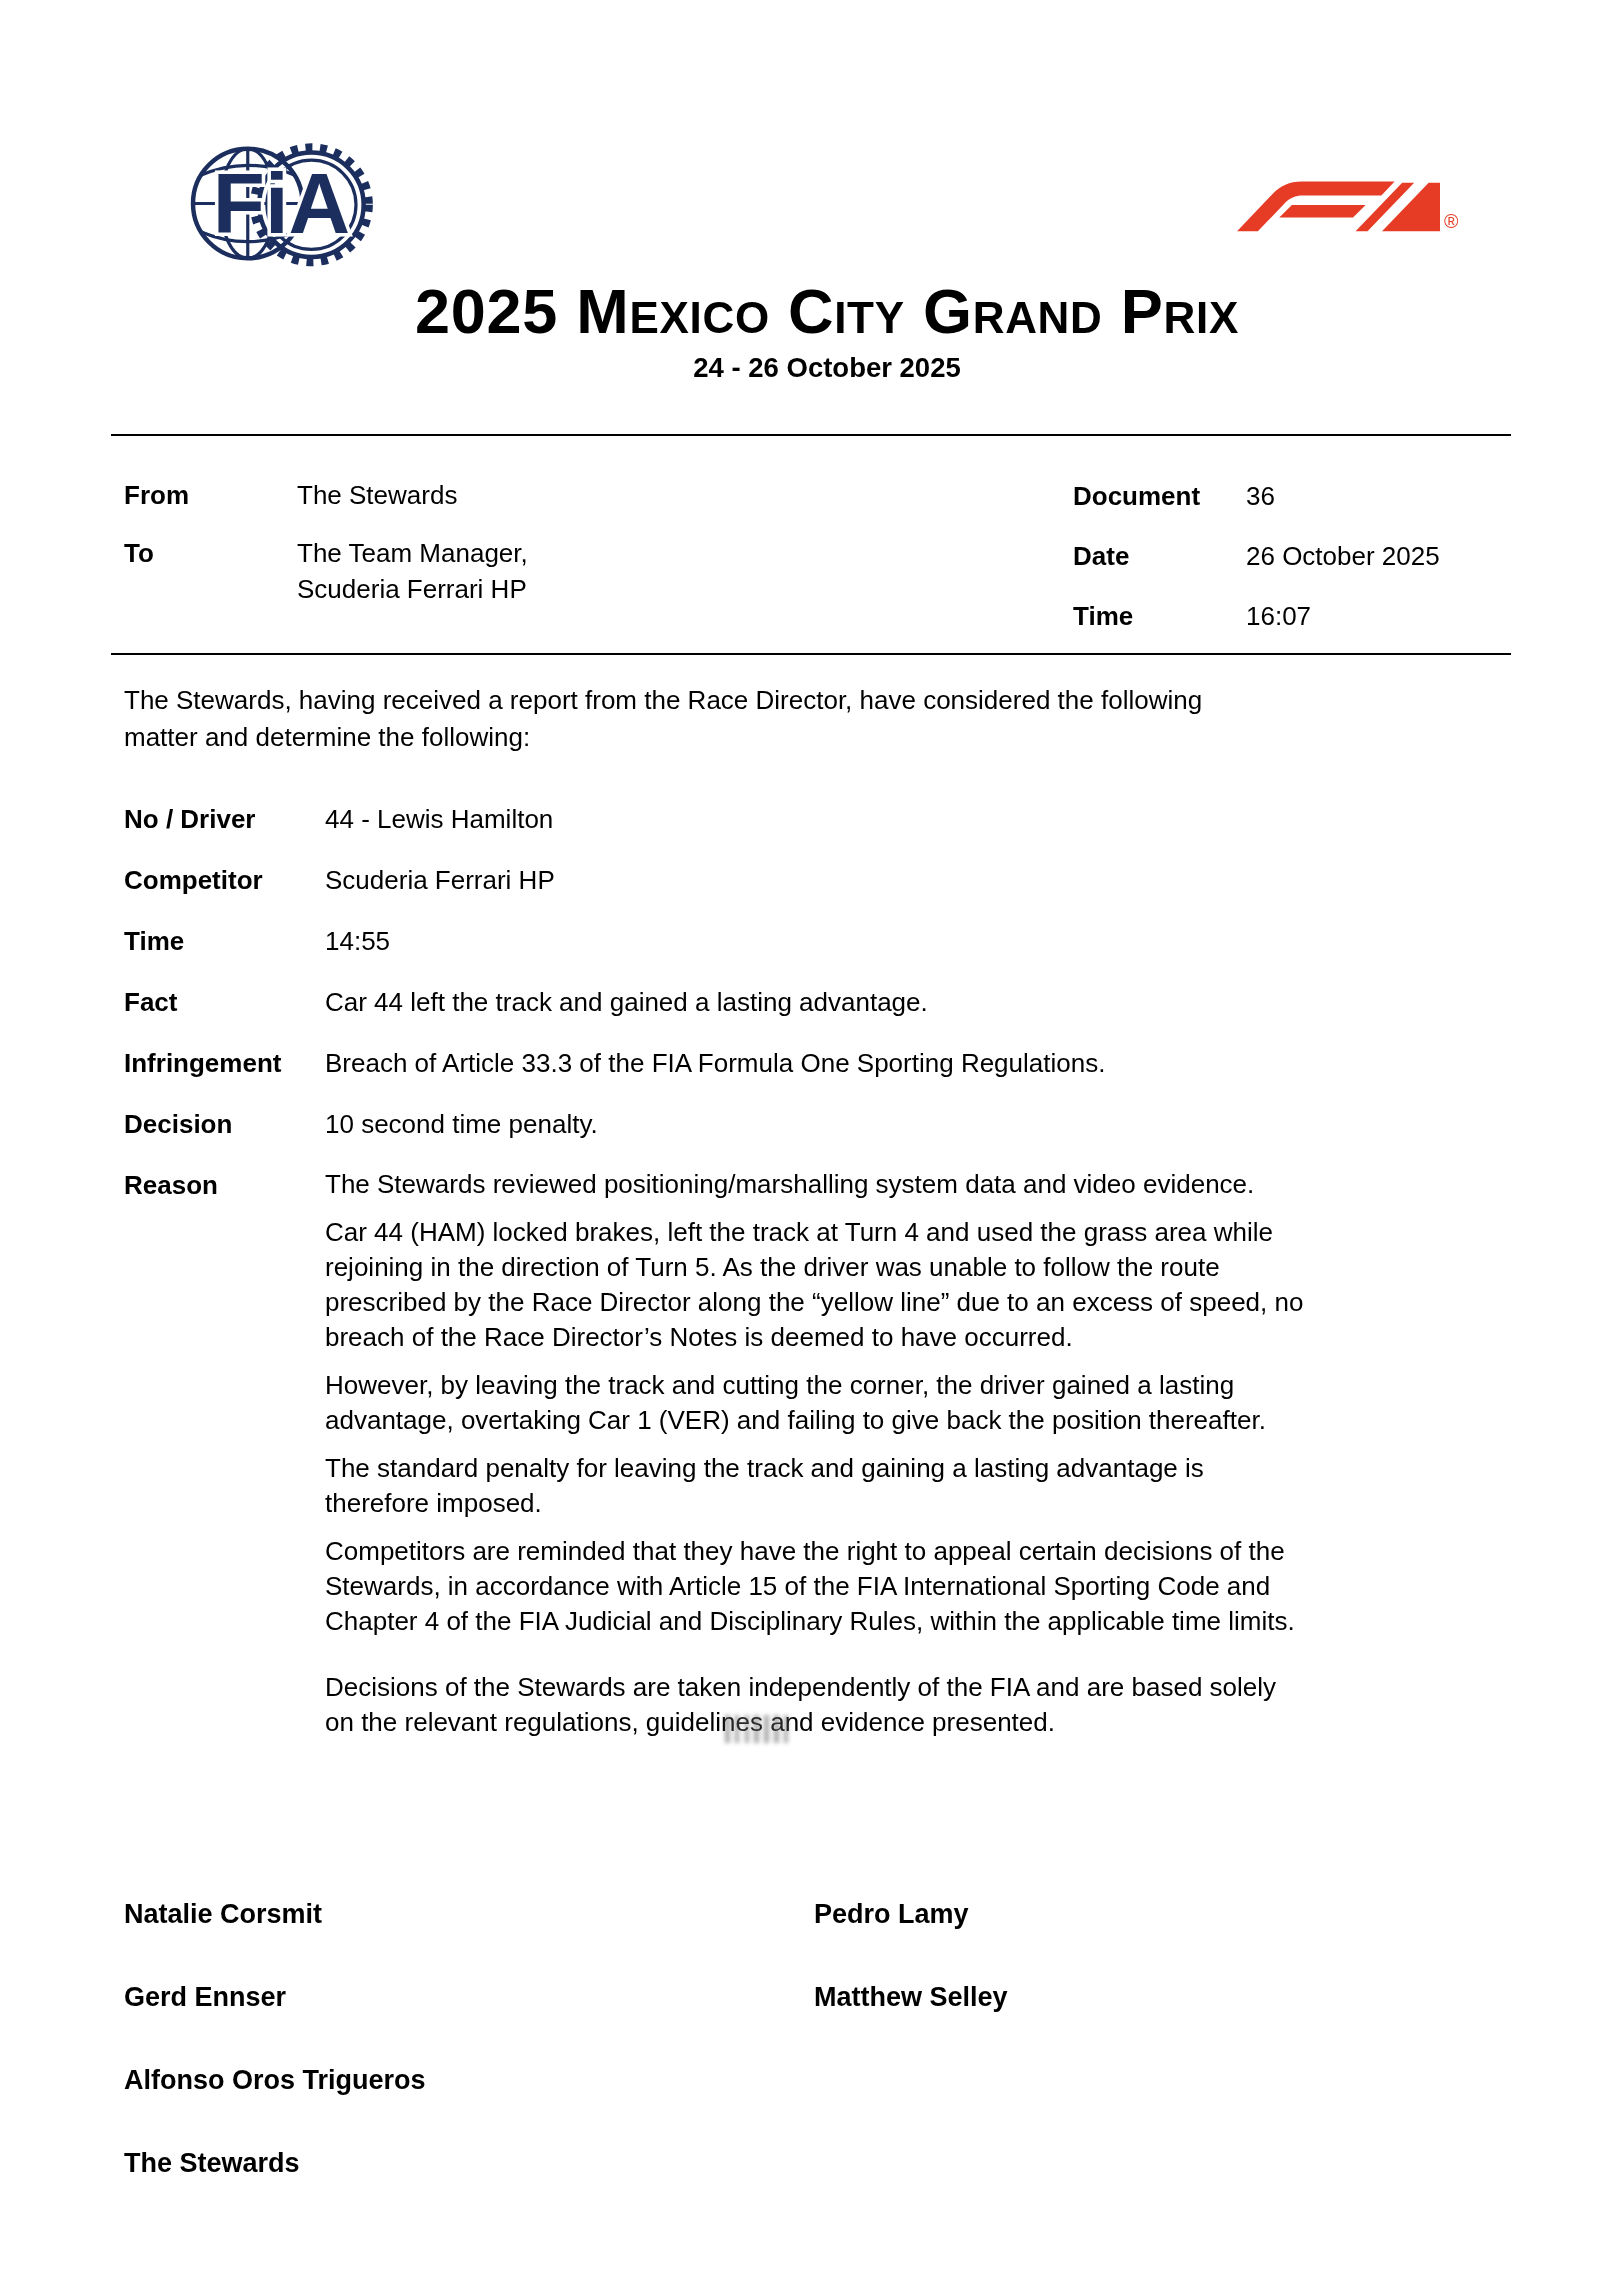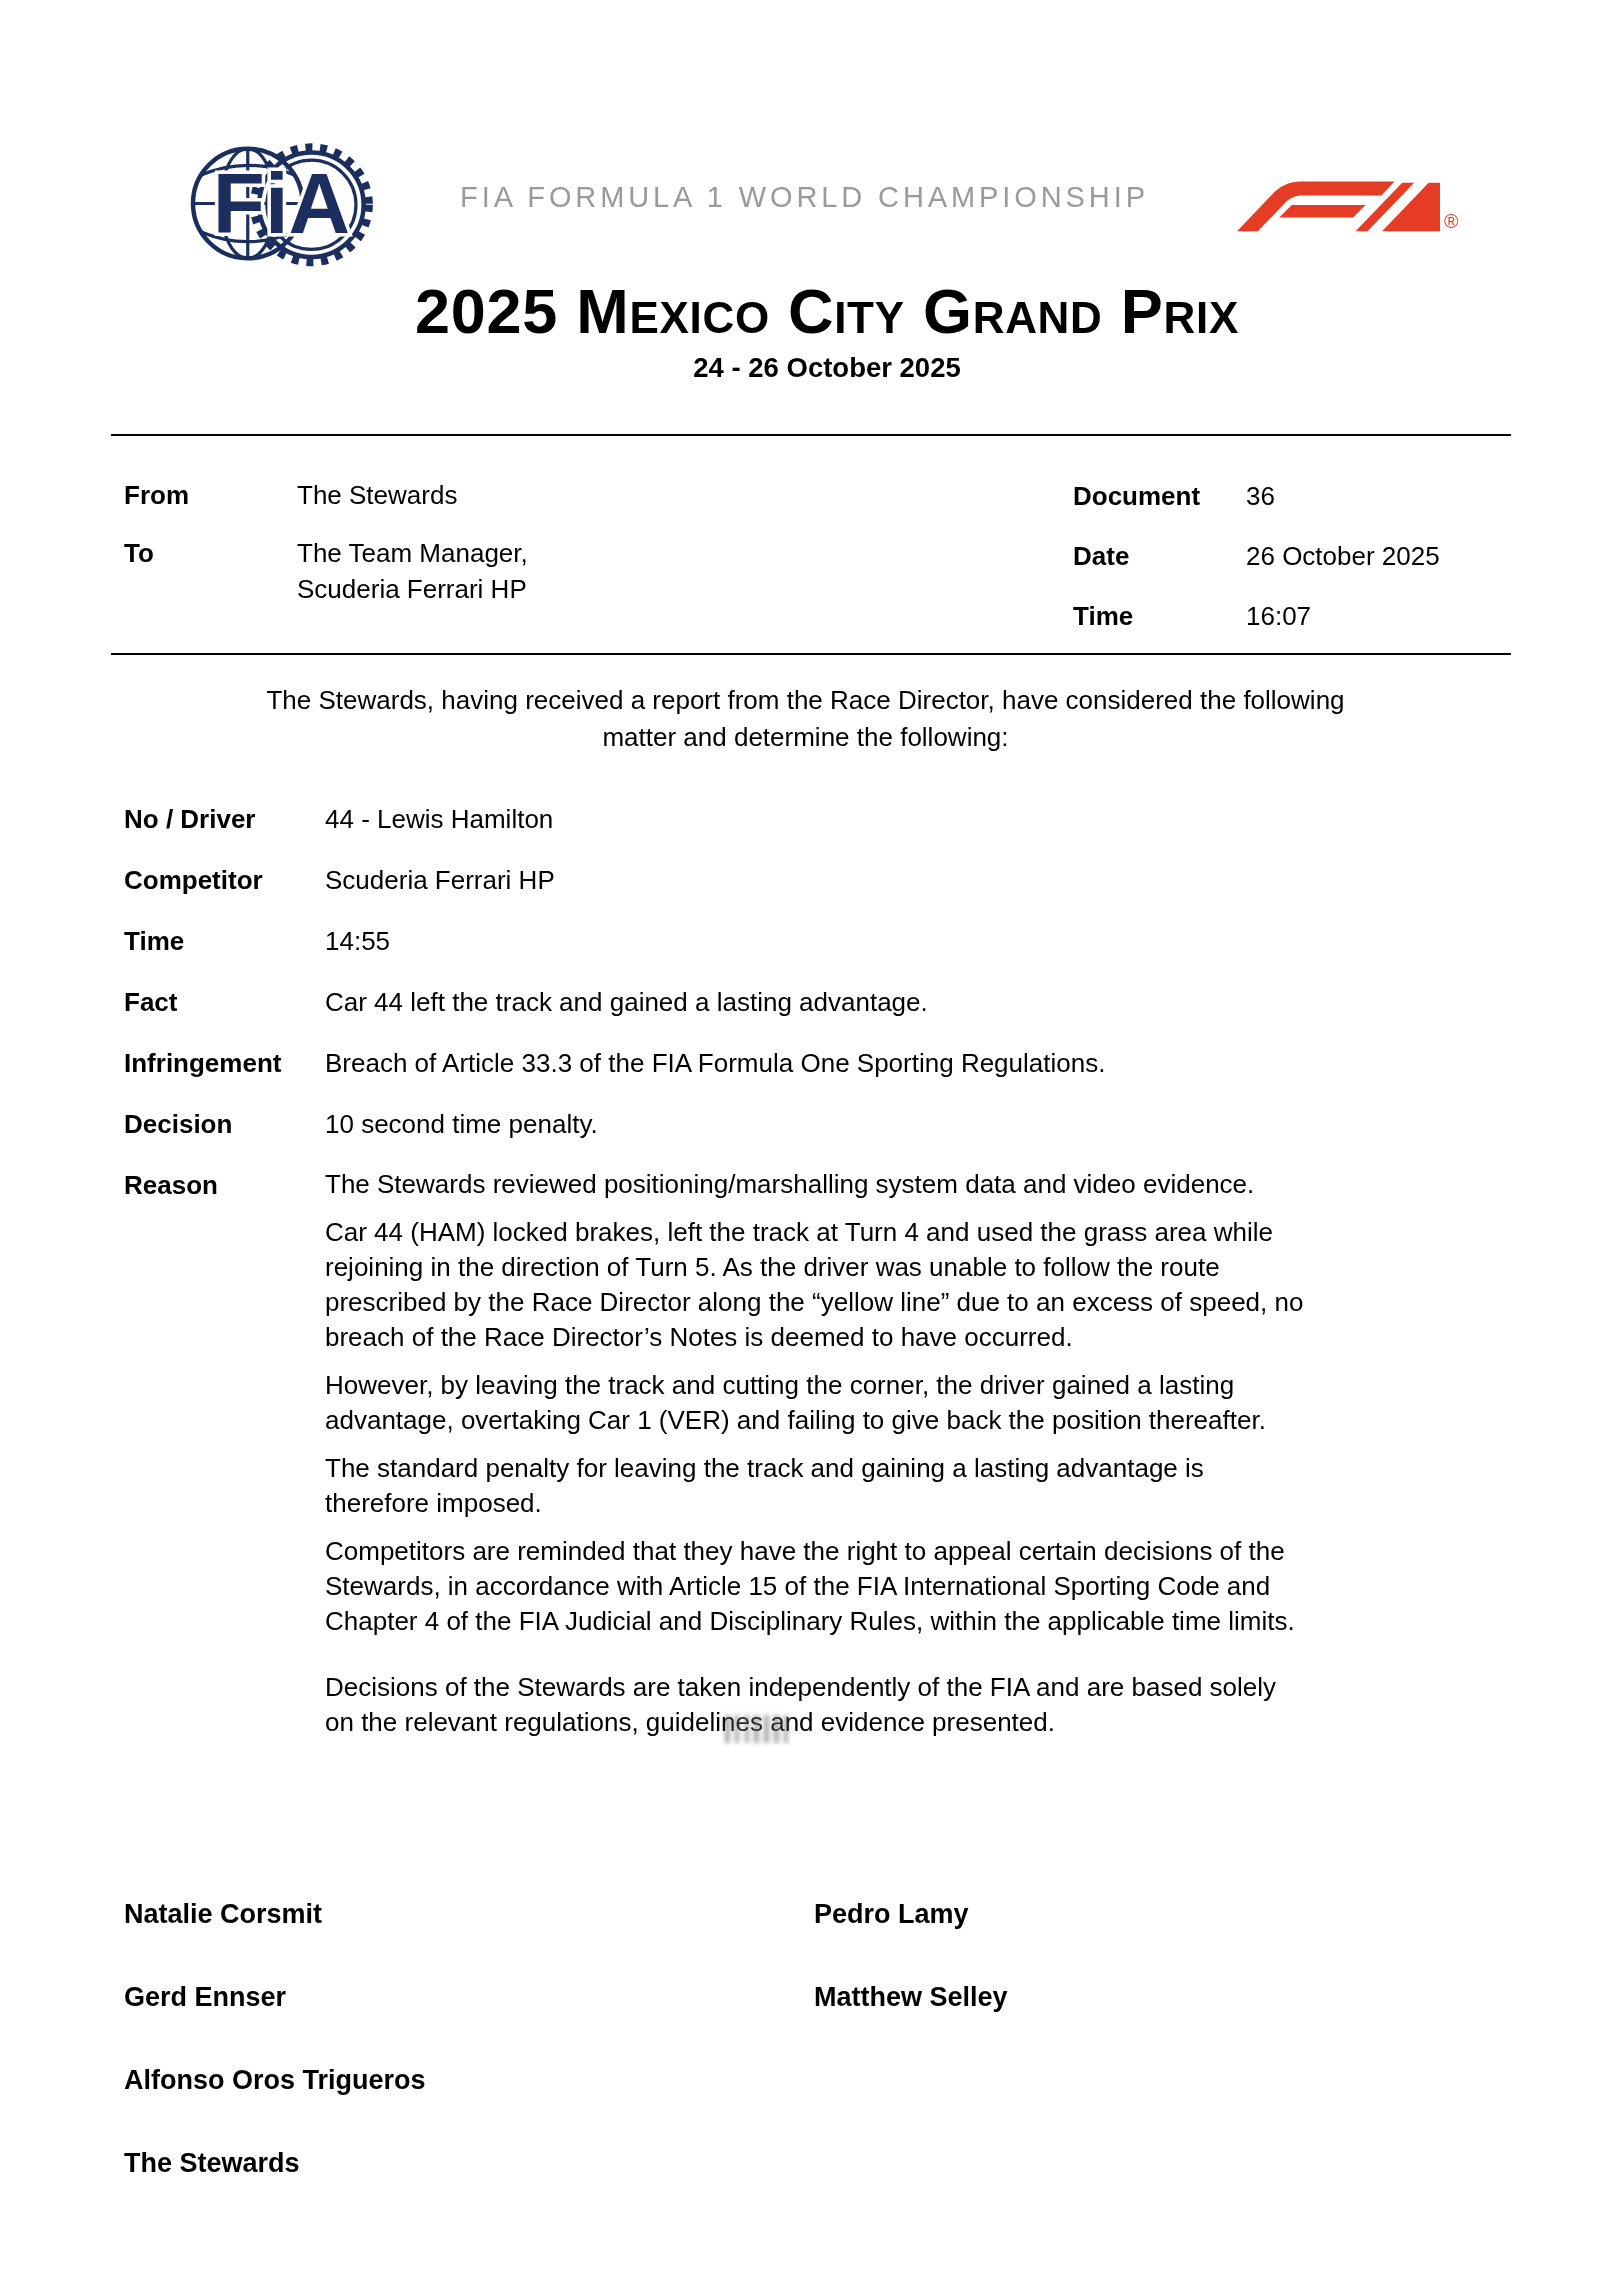--- a/index.html
+++ b/index.html
@@ -53,22 +53,22 @@
   .m-to-v   { left:186px;  top:99px; white-space:pre-line; }
   .m-doc-l  { left:962px; top:42px; }
   .m-doc-v  { left:1135px; top:42px; }
   .m-date-l { left:962px; top:102px; }
   .m-date-v { left:1135px; top:102px; }
   .m-time-l { left:962px; top:162px; }
   .m-time-v { left:1135px; top:162px; }
 
   
   .intro {
-    position:absolute; top:682px; left:112px; width:1387px;
-    font-size:26px; line-height:37px; white-space:pre-line;text-align:center;
+    position:absolute; top:682px; left:124px; width:1387px;
+    font-size:26px; line-height:37px; white-space:pre-line;
   }
   .fields { position:absolute; top:801px; left:124px; width:1387px; }
   .field-row {
     display:grid; grid-template-columns:201px 1fr;
     font-size:26px; line-height:37px; margin-bottom:24px;
   }
   .field-row .flab { font-weight:bold; }
   .field-row .fval { white-space:pre-line; }
 
   .reason-cell { position:relative; }
@@ -108,21 +108,20 @@
       <circle cx="97" cy="110" r="86" fill="none" stroke="#1b2e5e" stroke-width="7"></circle>
       <ellipse cx="97" cy="110" rx="43" ry="86" fill="none" stroke="#1b2e5e" stroke-width="5"></ellipse>
       <line x1="97" y1="24" x2="97" y2="196" stroke="#1b2e5e" stroke-width="5"></line>
       <line x1="11" y1="110" x2="183" y2="110" stroke="#1b2e5e" stroke-width="5"></line>
       <path d="M 22,66 Q 97,34 172,66" fill="none" stroke="#1b2e5e" stroke-width="5"></path>
       <path d="M 22,154 Q 97,186 172,154" fill="none" stroke="#1b2e5e" stroke-width="5"></path>
 
       <text x="150" y="157" text-anchor="middle" font-family="Liberation Sans, sans-serif" font-size="134" font-weight="bold" fill="#1b2e5e" stroke="#ffffff" stroke-width="11" paint-order="stroke">FiA</text>
     </svg>
 
-    <div class="champ-text">FIA FORMULA 1 WORLD CHAMPIONSHIP</div>
 
     <div class="f1-logo-wrap">
       <svg viewBox="0 0 330 90" xmlns="http://www.w3.org/2000/svg">
         <path fill="#e63c26" d="M 8,90 L 64,31 C 76,18 92,11 110,11 L 258,11 L 237,33 L 112,33 C 101,33 91,37 84,45 L 41,90 Z"></path>
         <path fill="#e63c26" d="M 95,48 L 212,48 L 192,68 L 75,68 Z"></path>
         <path fill="#e63c26" d="M 196,90 L 270,13 L 289,13 L 215,90 Z"></path>
         <path fill="#e63c26" d="M 238,90 L 312,13 L 330,13 L 330,90 Z"></path>
       </svg>
       <span class="f1-reg">®</span>
     </div>

